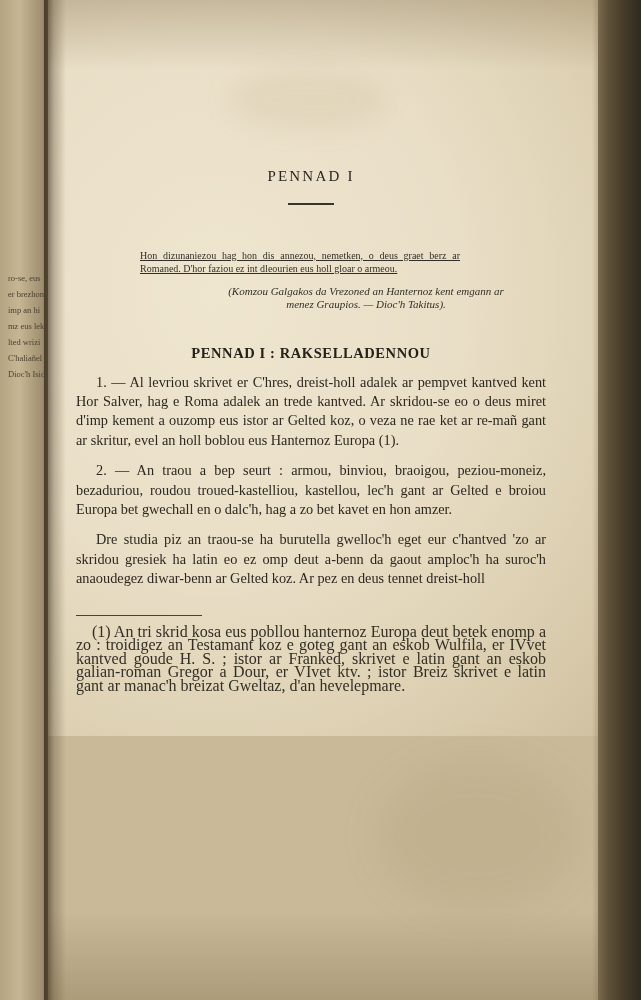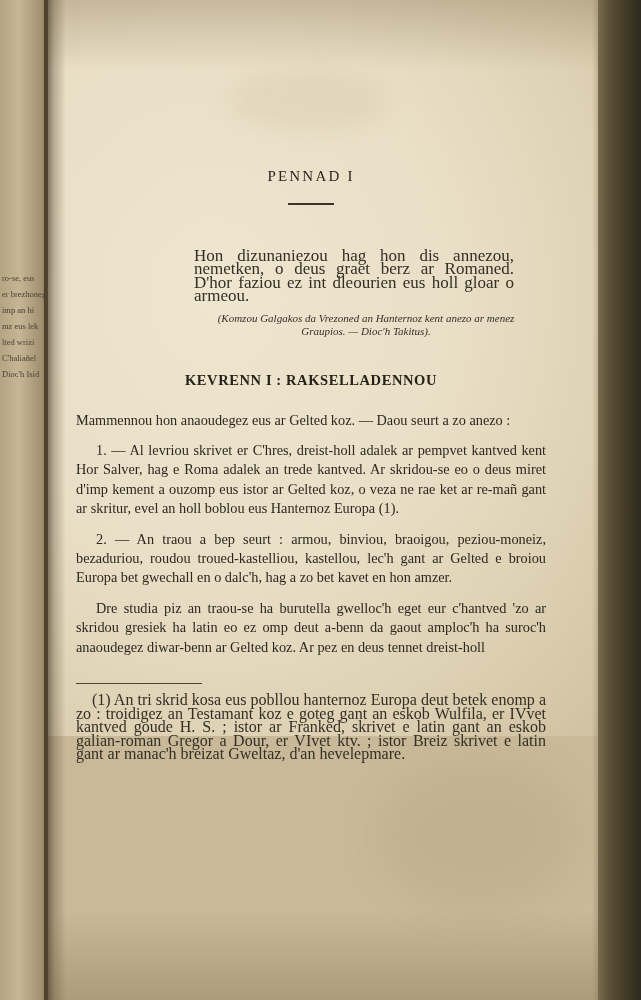--- a/index.html
+++ b/index.html
@@ -26,21 +26,21 @@
     width: 48px; height: 1000px;
     background: linear-gradient(to right, #b5a482 0%, #c6b694 40%, #a08f6e 88%, #6f6247 100%);
   }
   .left-text {
     position: absolute;
     left: 0; top: 270px;
     width: 44px;
     font-size: 8.5px;
     line-height: 16px;
     color: #4a4234;
-    padding-left: 2px;
+    padding-left: 8px;
     font-family: "Liberation Serif", serif;
   }
   .left-text div { white-space: nowrap; overflow: hidden; }
 
   
   .gutter {
     position: absolute;
     left: 44px; top: 0;
     width: 22px; height: 1000px;
     background: linear-gradient(to right, rgba(50,40,25,.75) 0%, rgba(90,75,50,.35) 45%, rgba(255,250,235,0) 100%);
@@ -108,26 +108,27 @@
     text-align: center;
     font-size: 25px;
     letter-spacing: 0.4px;
     margin-top: 34px;
     color: #26231c;
     font-family: "Liberation Serif", serif;
     white-space: nowrap;
   }
 
   .epigraph {
-    margin: 44px 0 0 118px;
+    margin: 44px 0 0 64px;
     width: 320px;
-    font-size: 17px;
+    font-size: 10px;
     line-height: 13.5px;
     text-align: justify;
     color: #332f26;
+    text-decoration: underline;
   }
   .epigraph-src {
     margin: 9px 0 0 140px;
     width: 300px;
     font-size: 11px;
     line-height: 13px;
     font-style: italic;
     text-align: center;
     color: #332f26;
   }
@@ -208,25 +209,24 @@
   <div class="page">
     <div class="stain" style="left:180px; top:70px; width:160px; height:60px; background:rgba(160,135,90,.10); filter:blur(12px);"></div>
     <div class="stain" style="left:330px; top:760px; width:200px; height:150px; background:rgba(150,125,80,.12); filter:blur(18px);"></div>
 
     <div class="page-inner">
 
       <div class="chapter-num">PENNAD  I</div>
       <div class="rule"></div>
 
       <div class="epigraph">Hon dizunaniezou hag hon dis annezou, nemetken, o deus graet berz ar Romaned. D'hor faziou ez int dleourien eus holl gloar o armeou.</div>
-      <div class="epigraph-src">(Komzou Galgakos da Vrezoned an Hanternoz kent anezo ar menez Graupios. — Dioc'h Takitus).</div>
-
-      <div class="section-head">KEVRENN I : RAKSELLADENNOU</div>
-
-      <p class="body first">Mammennou hon anaoudegez eus ar Gelted koz. — Daou seurt a zo anezo :</p>
+      <div class="epigraph-src">(Komzou Galgakos da Vrezoned an Hanternoz kent emgann ar menez Graupios. — Dioc'h Takitus).</div>
+
+      <div class="section-head">PENNAD I : RAKSELLADENNOU</div>
+
       <p class="body ind">1. — Al levriou skrivet er C'hres, dreist-holl adalek ar pempvet kantved kent Hor Salver, hag e Roma adalek an trede kantved. Ar skridou-se eo o deus miret d'imp kement a ouzomp eus istor ar Gelted koz, o veza ne rae ket ar re-mañ gant ar skritur, evel an holl boblou eus Hanternoz Europa (1).</p>
       <p class="body ind">2. — An traou a bep seurt : armou, binviou, braoigou, peziou-moneiz, bezaduriou, roudou troued-kastelliou, kastellou, lec'h gant ar Gelted e broiou Europa bet gwechall en o dalc'h, hag a zo bet kavet en hon amzer.</p>
       <p class="body ind">Dre studia piz an traou-se ha burutella gwelloc'h eget eur c'hantved 'zo ar skridou gresiek ha latin eo ez omp deut a-benn da gaout amploc'h ha suroc'h anaoudegez diwar-benn ar Gelted koz. Ar pez en deus tennet dreist-holl</p>
 
       <div class="footnote-rule"></div>
       <div class="footnote">(1) An tri skrid kosa eus pobllou hanternoz Europa deut betek enomp a zo : troidigez an Testamant koz e goteg gant an eskob Wulfila, er IVvet kantved goude H. S. ; istor ar Franked, skrivet e latin gant an eskob galian-roman Gregor a Dour, er VIvet ktv. ; istor Breiz skrivet e latin gant ar manac'h breizat Gweltaz, d'an hevelepmare.</div>
     </div>
   </div>
 
   <div class="page-shade-top"></div>

